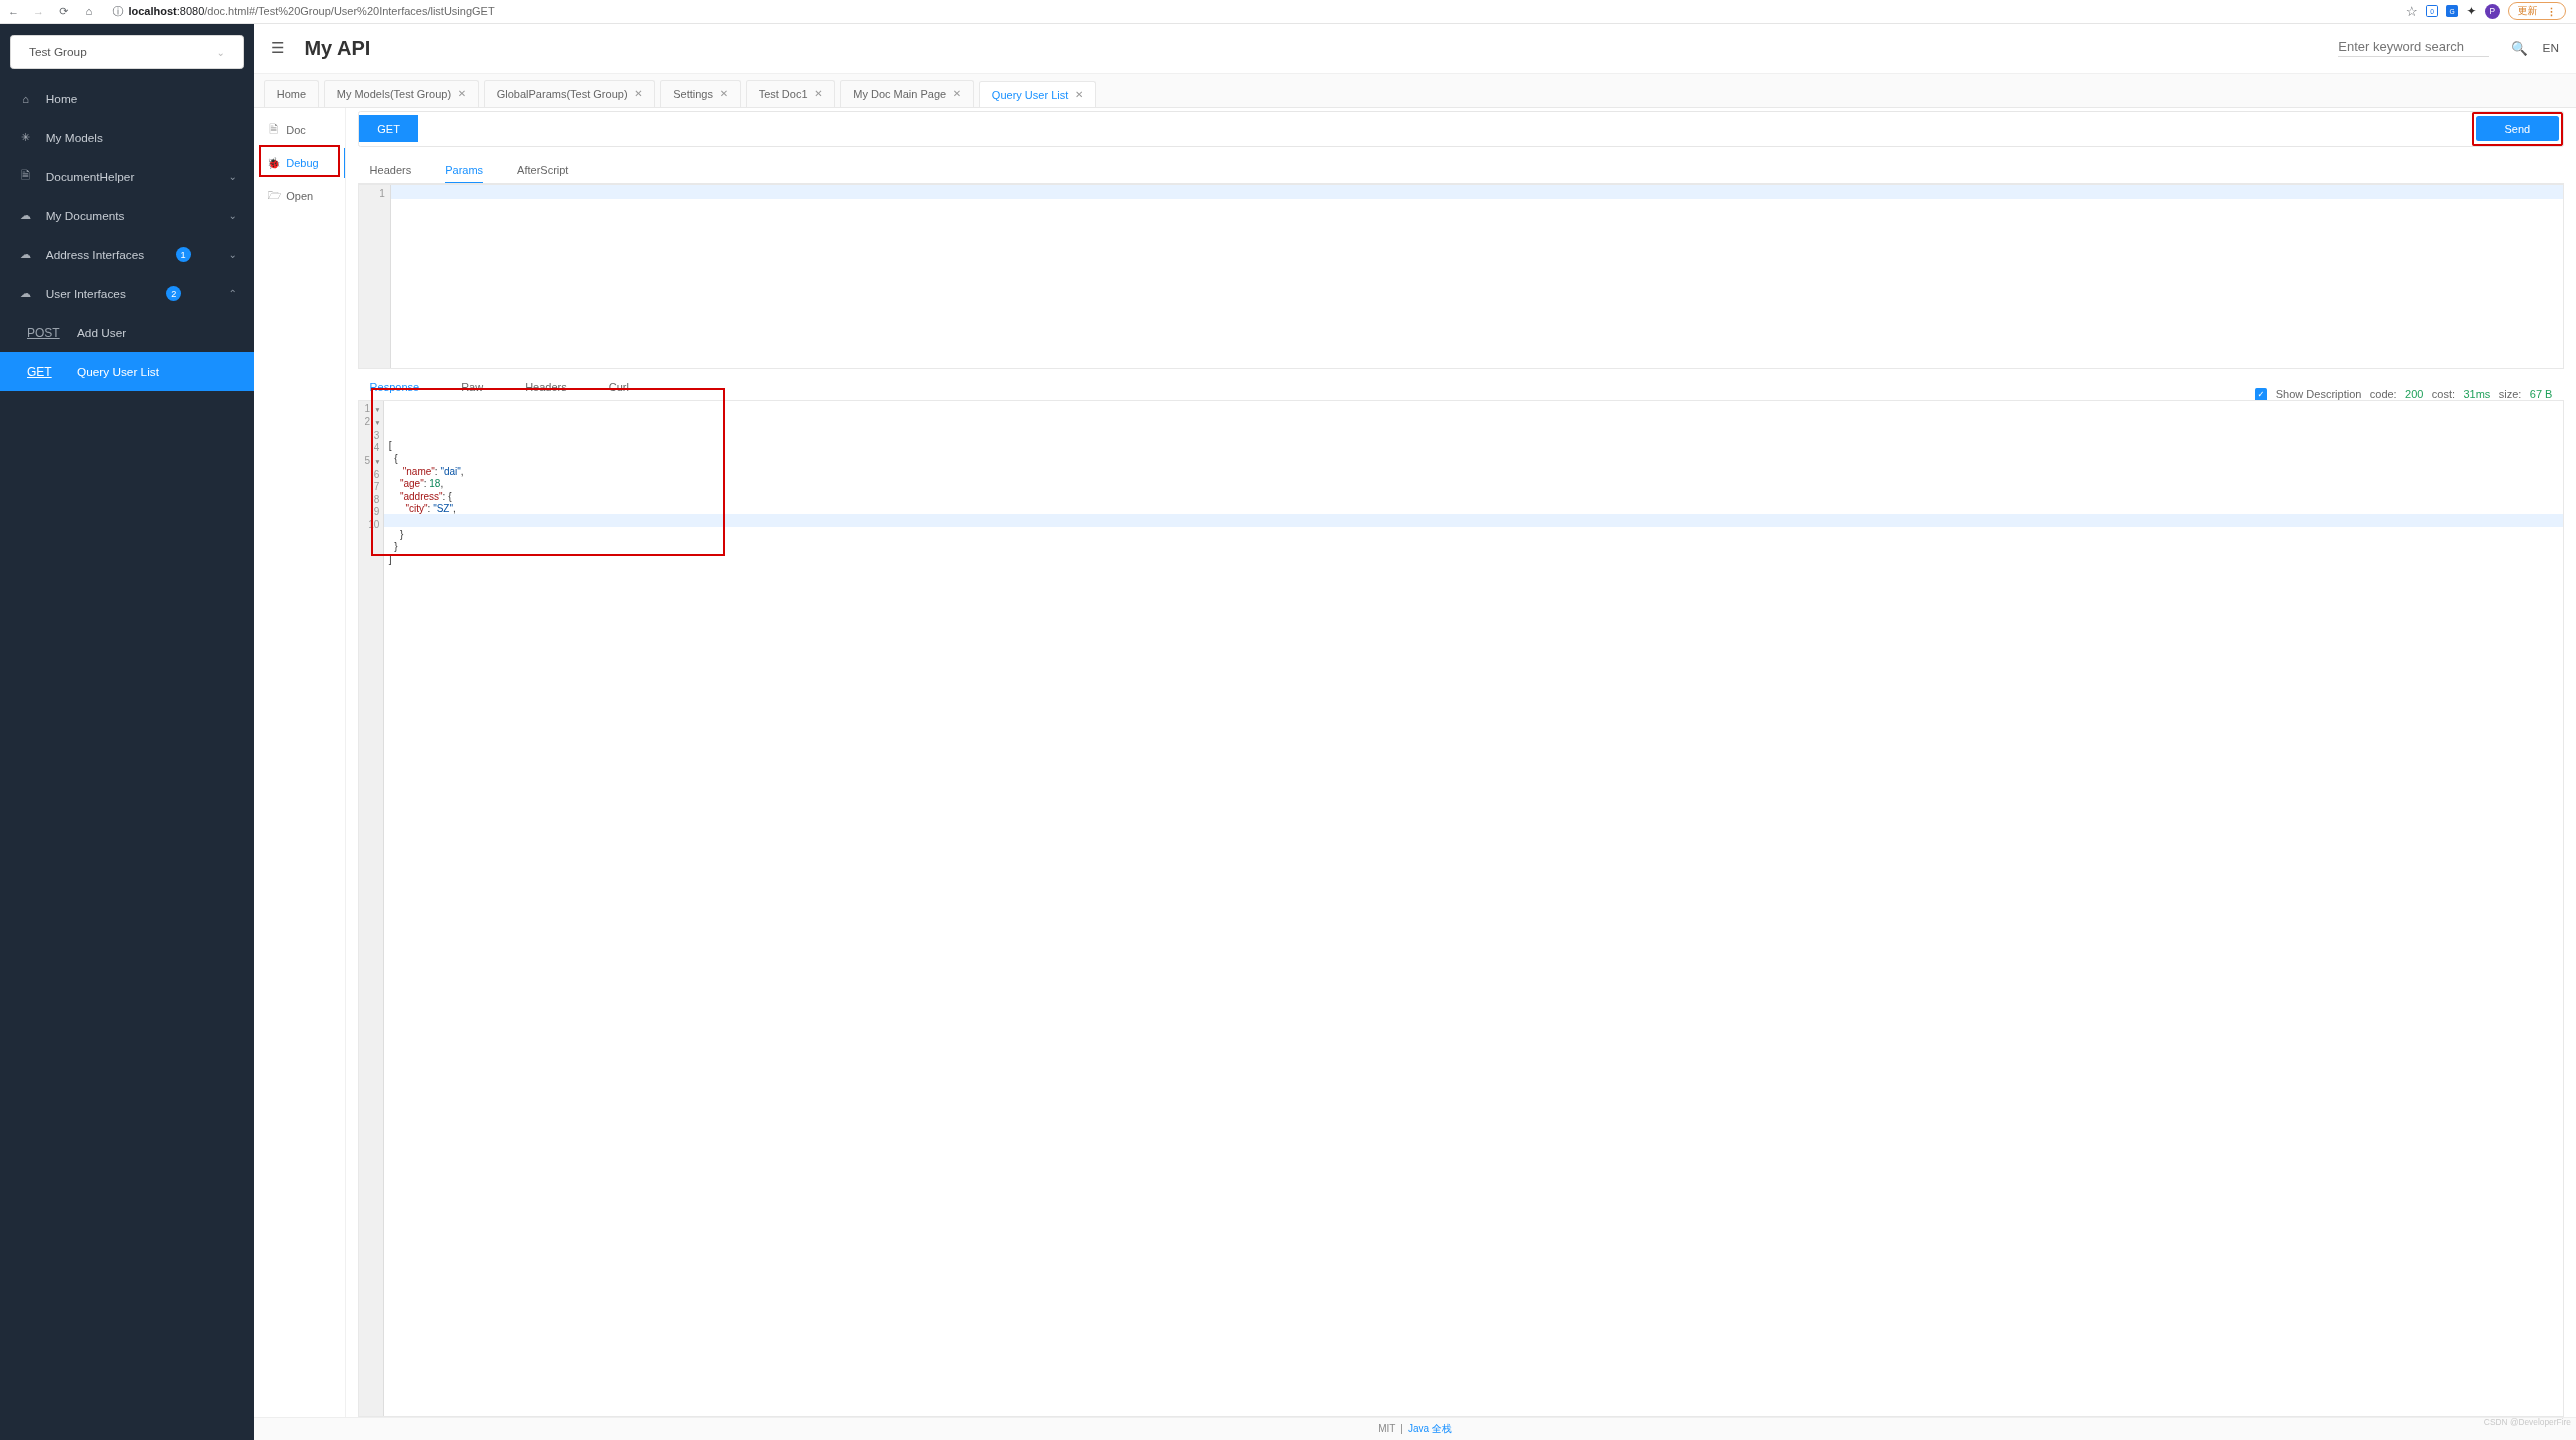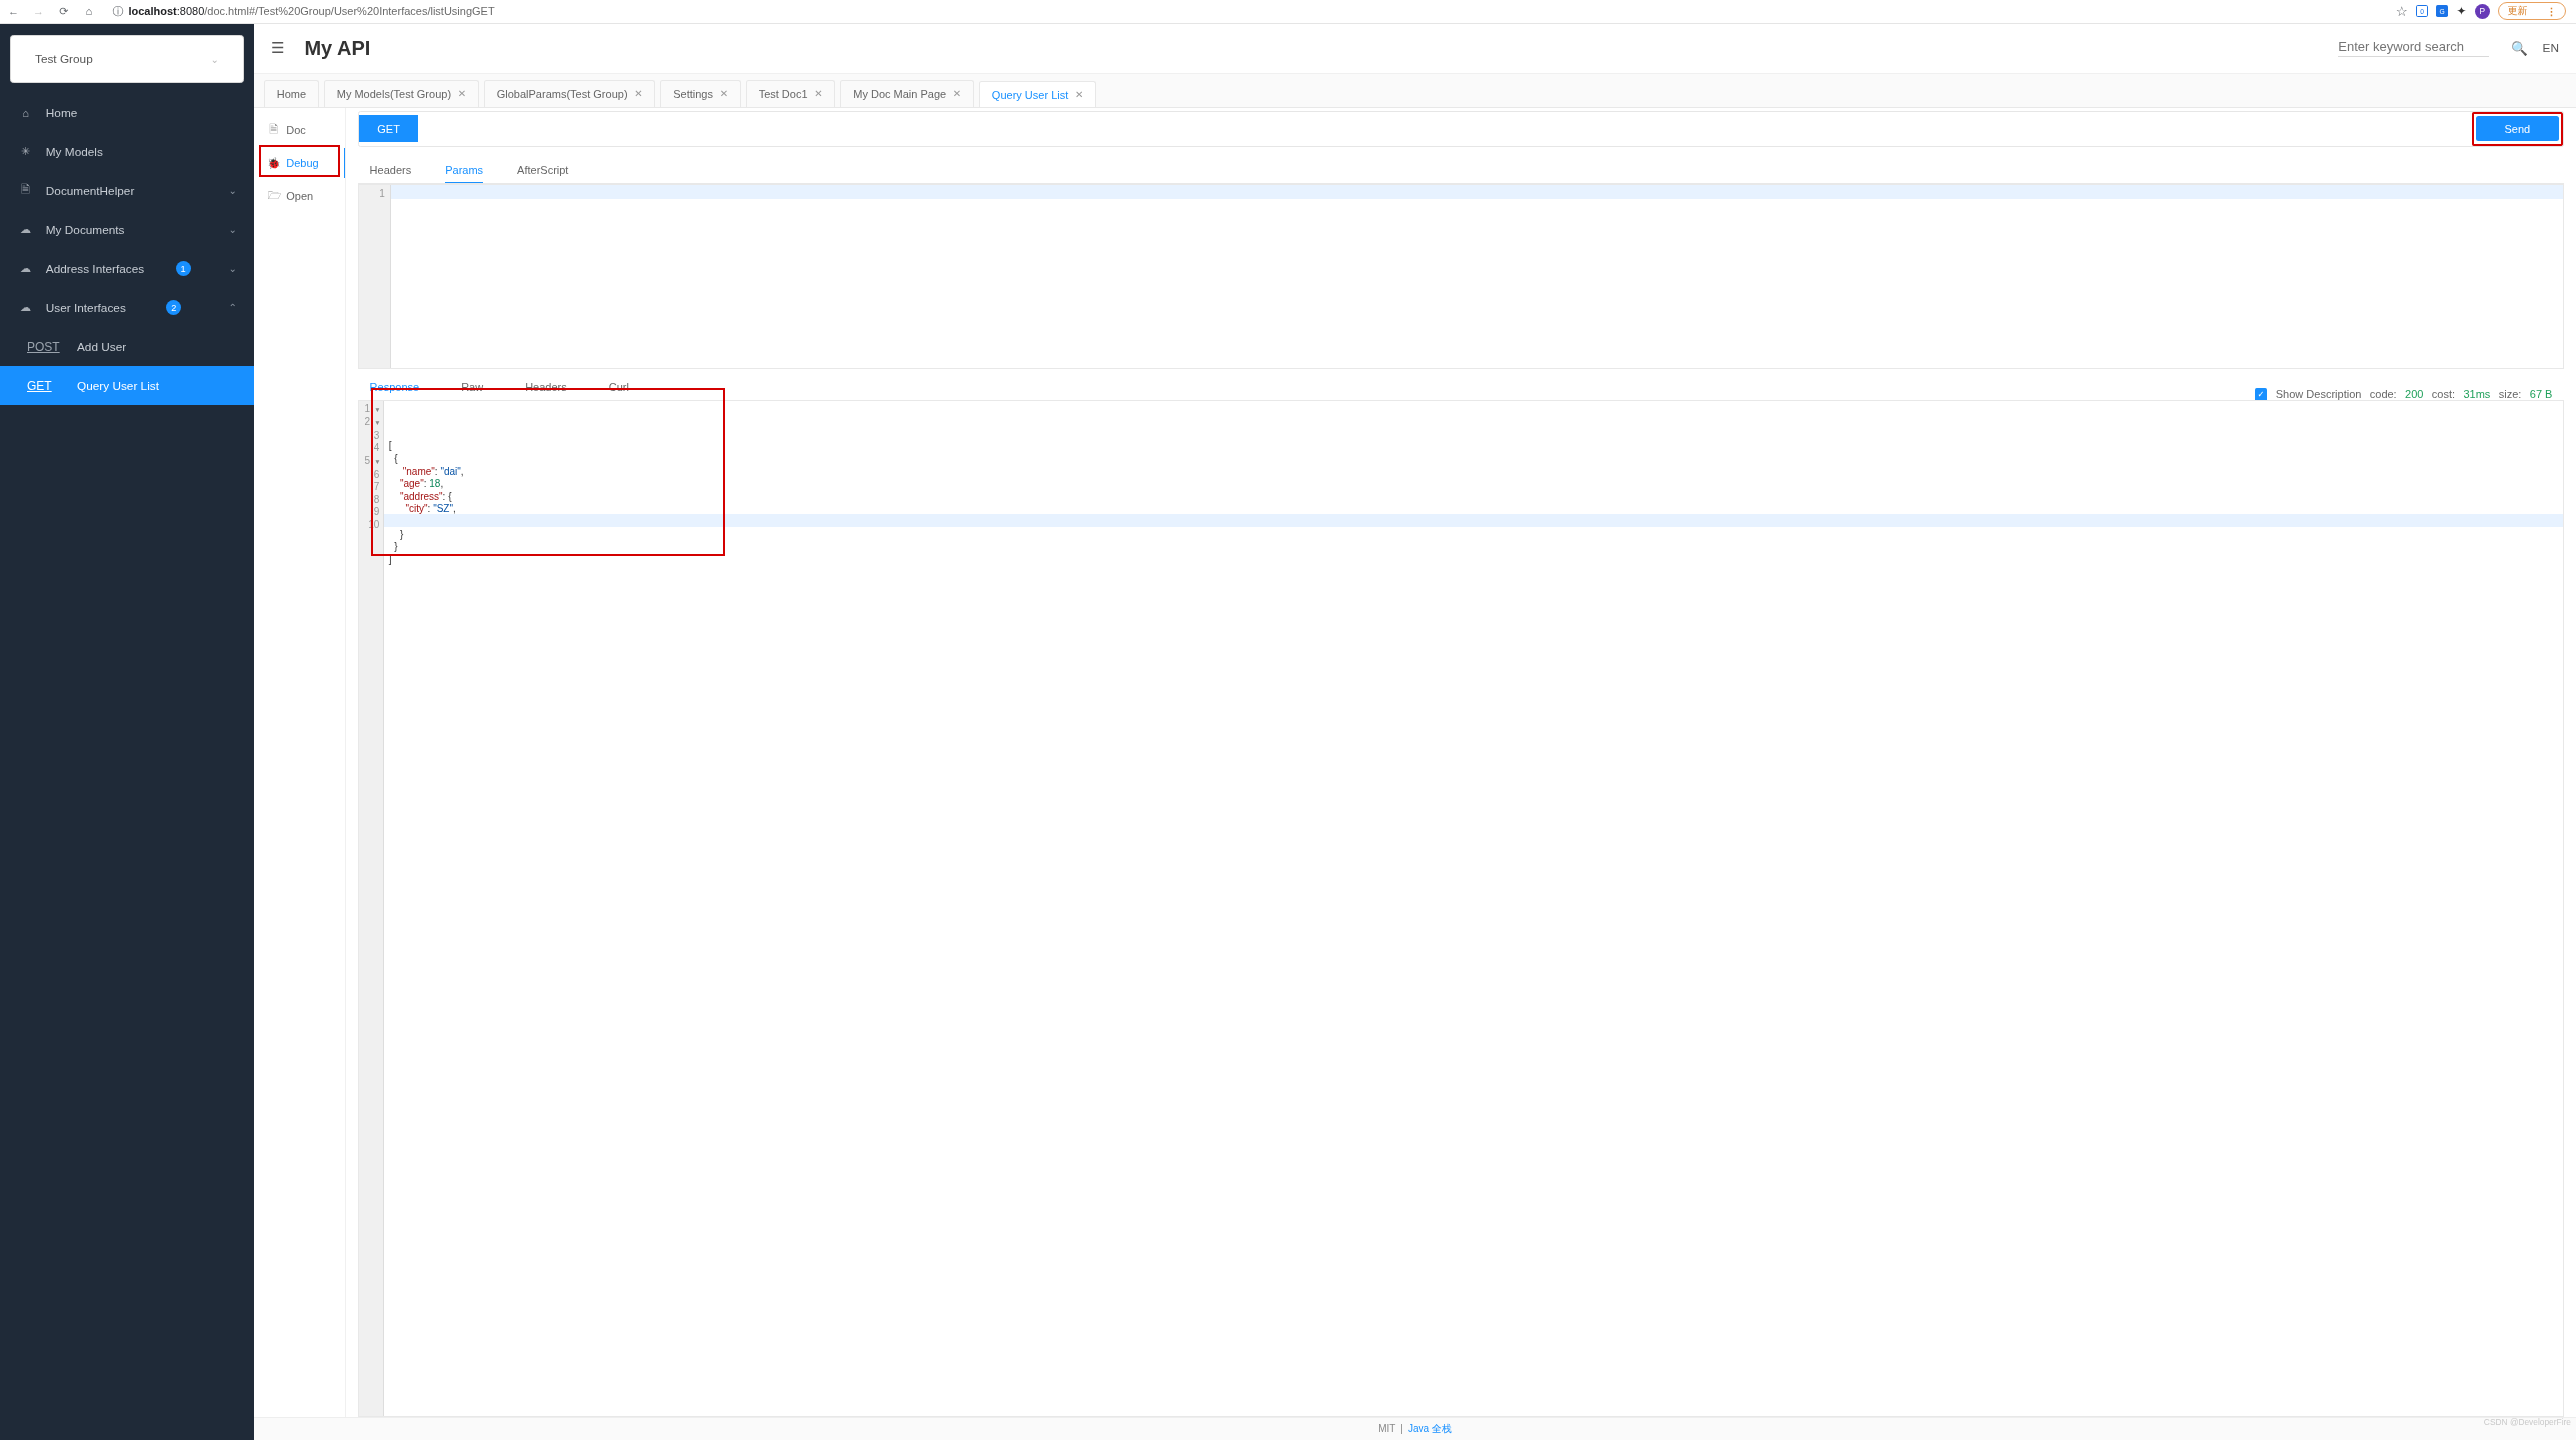--- a/index.html
+++ b/index.html
@@ -13,27 +13,27 @@
   .url-box { flex: 1; display: flex; align-items: center; gap: 5px; padding-left: 5px; }
   .url-text { color: #202124; font-size: 11px; }
   .url-text .host { color: #202124; }
   .url-text .path { color: #6a6a6a; }
   .right-icons { display: flex; gap: 8.4px; align-items: center; padding-right: 3.4px; }
   .right-icons .star { font-size: 13.4px; color: #5f6368; }
   .badge0 { width:11.8px; height:11.8px; border:0.8px solid #1a73e8; color:#1a73e8; font-size:6.7px; display:inline-flex; align-items:center; justify-content:center; border-radius:1.7px;}
   .badge1 { width:11.8px; height:11.8px; background:#1a73e8; color:#fff; font-size:6.7px; display:inline-flex; align-items:center; justify-content:center; border-radius:1.7px;}
   .ext-icon { font-size:11.8px; color:#333; }
   .avatar { width:15px; height:15px; border-radius:50%; background:#673ab7; color:#fff; font-size:8.4px; display:flex; align-items:center; justify-content:center; }
-  .update-btn { border:0.8px solid #e8a05c; color:#d9822b; border-radius:10px; padding:0.8px 8.4px; font-size:10px; display:flex; align-items:center; gap:19px;}
+  .update-btn { border:0.8px solid #e8a05c; color:#d9822b; border-radius:10px; padding:0.8px 8.4px; font-size:10px; display:flex; align-items:center; gap:9px;}
   .update-btn .dots { color:#d9822b; font-weight:bold; }
 
   
   .app { flex:1; display:flex; min-height:0; }
   .sidebar { width:254px; background:#1f2a38; color:#c7cdd4; display:flex; flex-direction:column; }
-  .group-select { margin:11.8px 10px 10px; background:#fff; border:0.8px solid #d9d9d9; border-radius:3.4px; height:48px; display:flex; align-items:center; justify-content:space-between; padding:0 24px; color:#555; font-size:11.8px; }
+  .group-select { margin:11.8px 10px 10px; background:#fff; border:0.8px solid #d9d9d9; border-radius:3.4px; height:34px; display:flex; align-items:center; justify-content:space-between; padding:0 18px; color:#555; font-size:11.8px; }
   .group-select .chev { color:#bbb; font-size:10px; }
 
   .side-item { display:flex; align-items:center; padding:0 17px; height:39px; font-size:11.8px; color:#c7cdd4; cursor:pointer; position:relative; }
   .side-item .ico { width:17px; margin-right:11.8px; text-align:center; opacity:.8; font-size:11px;}
   .side-item .chev { margin-left:auto; font-size:10px; color:#8a94a0; }
   .side-badge { width:15px; height:15px; border-radius:50%; background:#1890ff; color:#fff; font-size:9.2px; display:flex; align-items:center; justify-content:center; margin-left:auto; margin-right:6.7px;}
 
   .sub-item { display:flex; align-items:center; padding:0 17px 0 27px; height:39px; font-size:11.8px; color:#c7cdd4; cursor:pointer; }
   .sub-item .method { width:50px; color:#9aa3ad; font-size:12px;text-decoration:underline; }
   .sub-item.active { background:#1890ff; color:#fff; }

